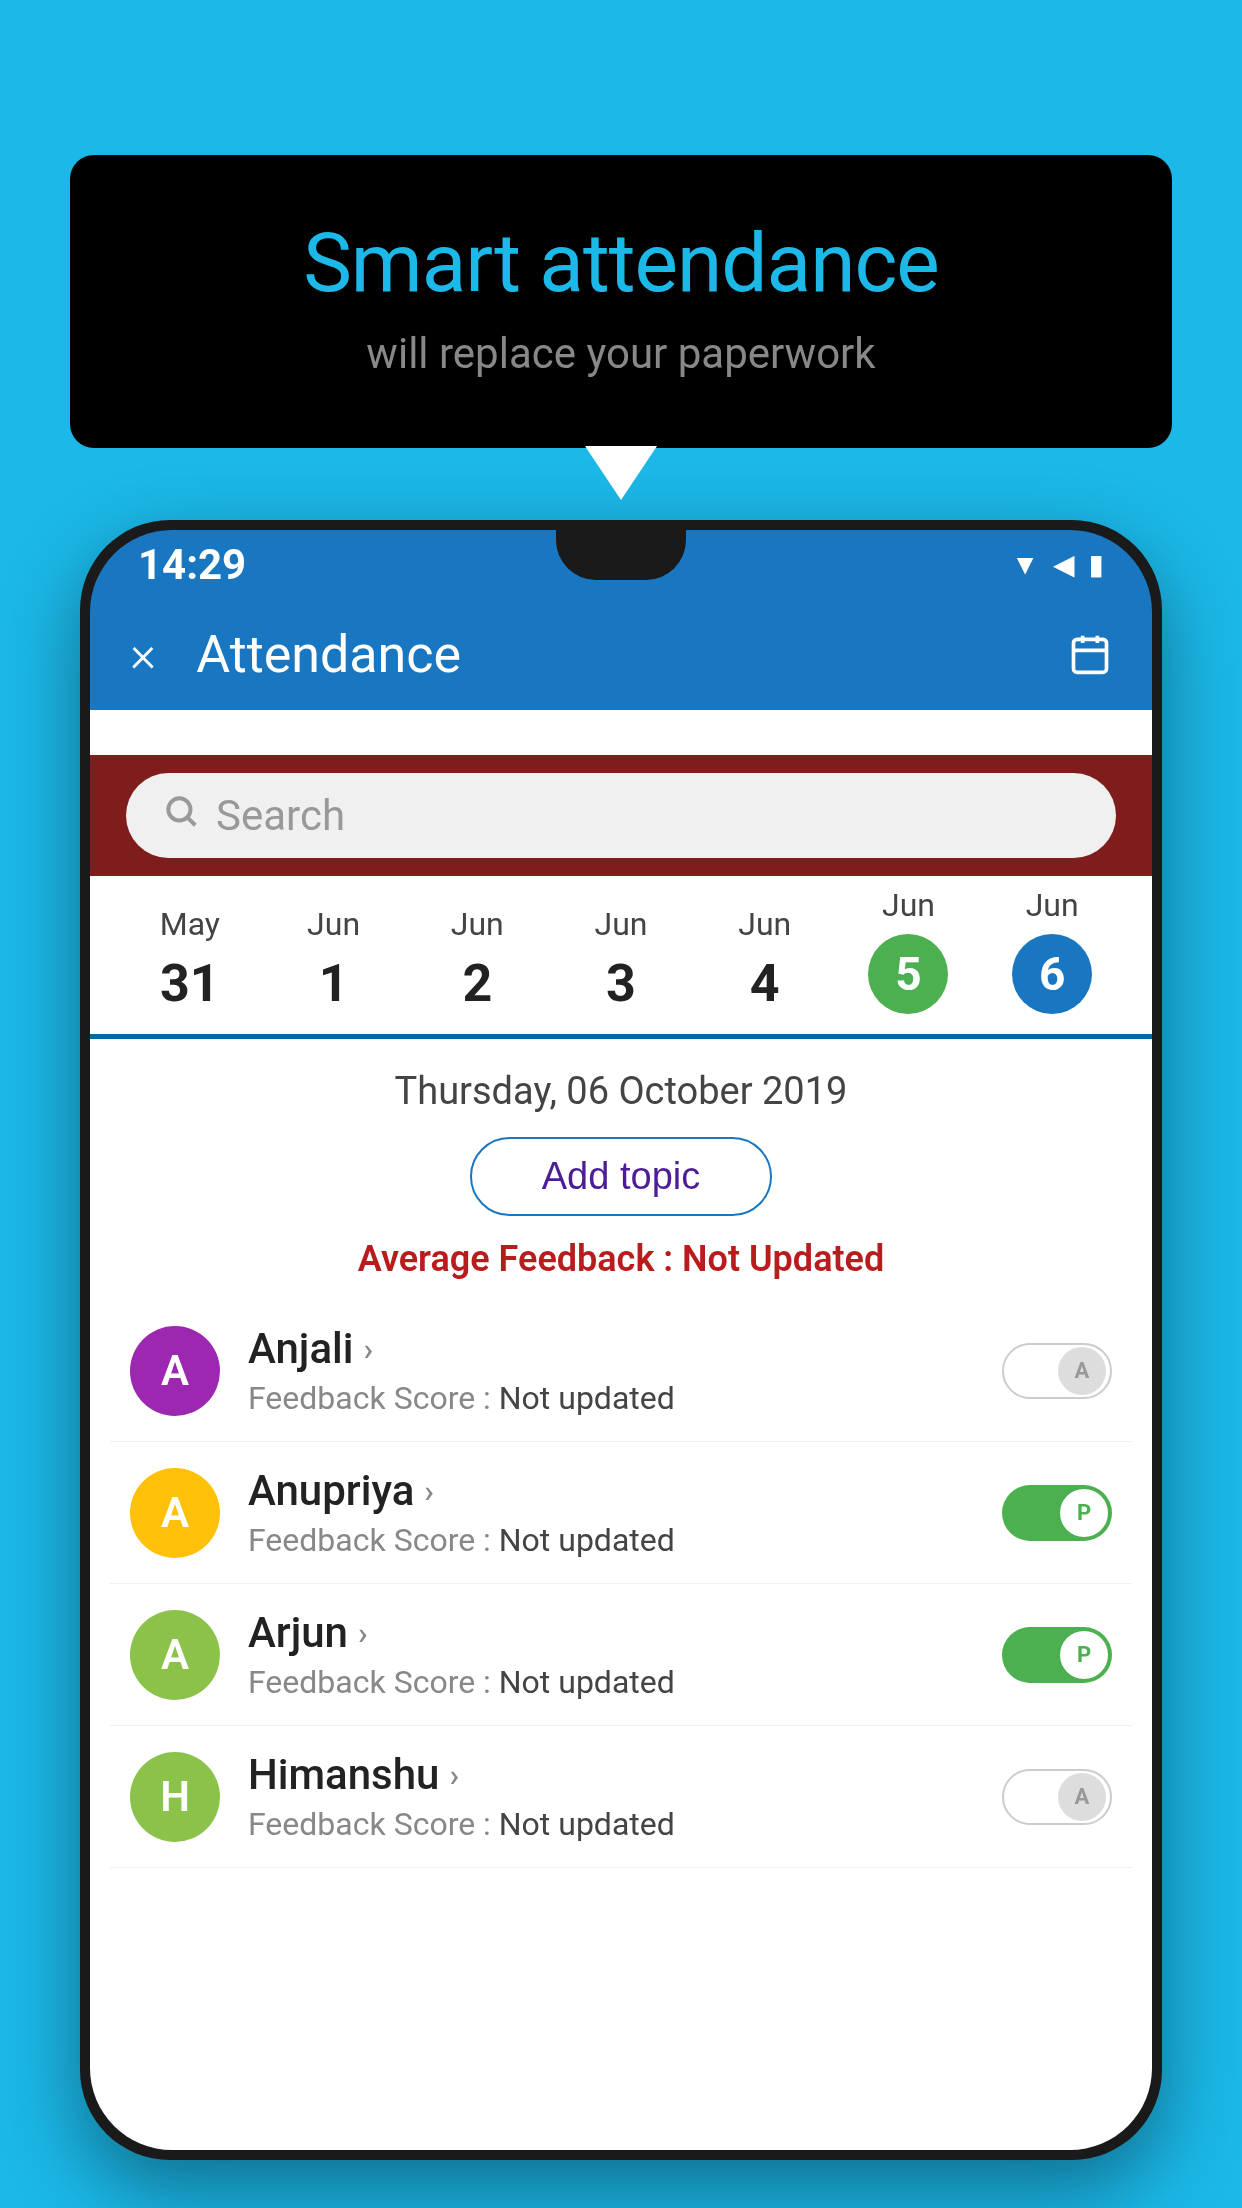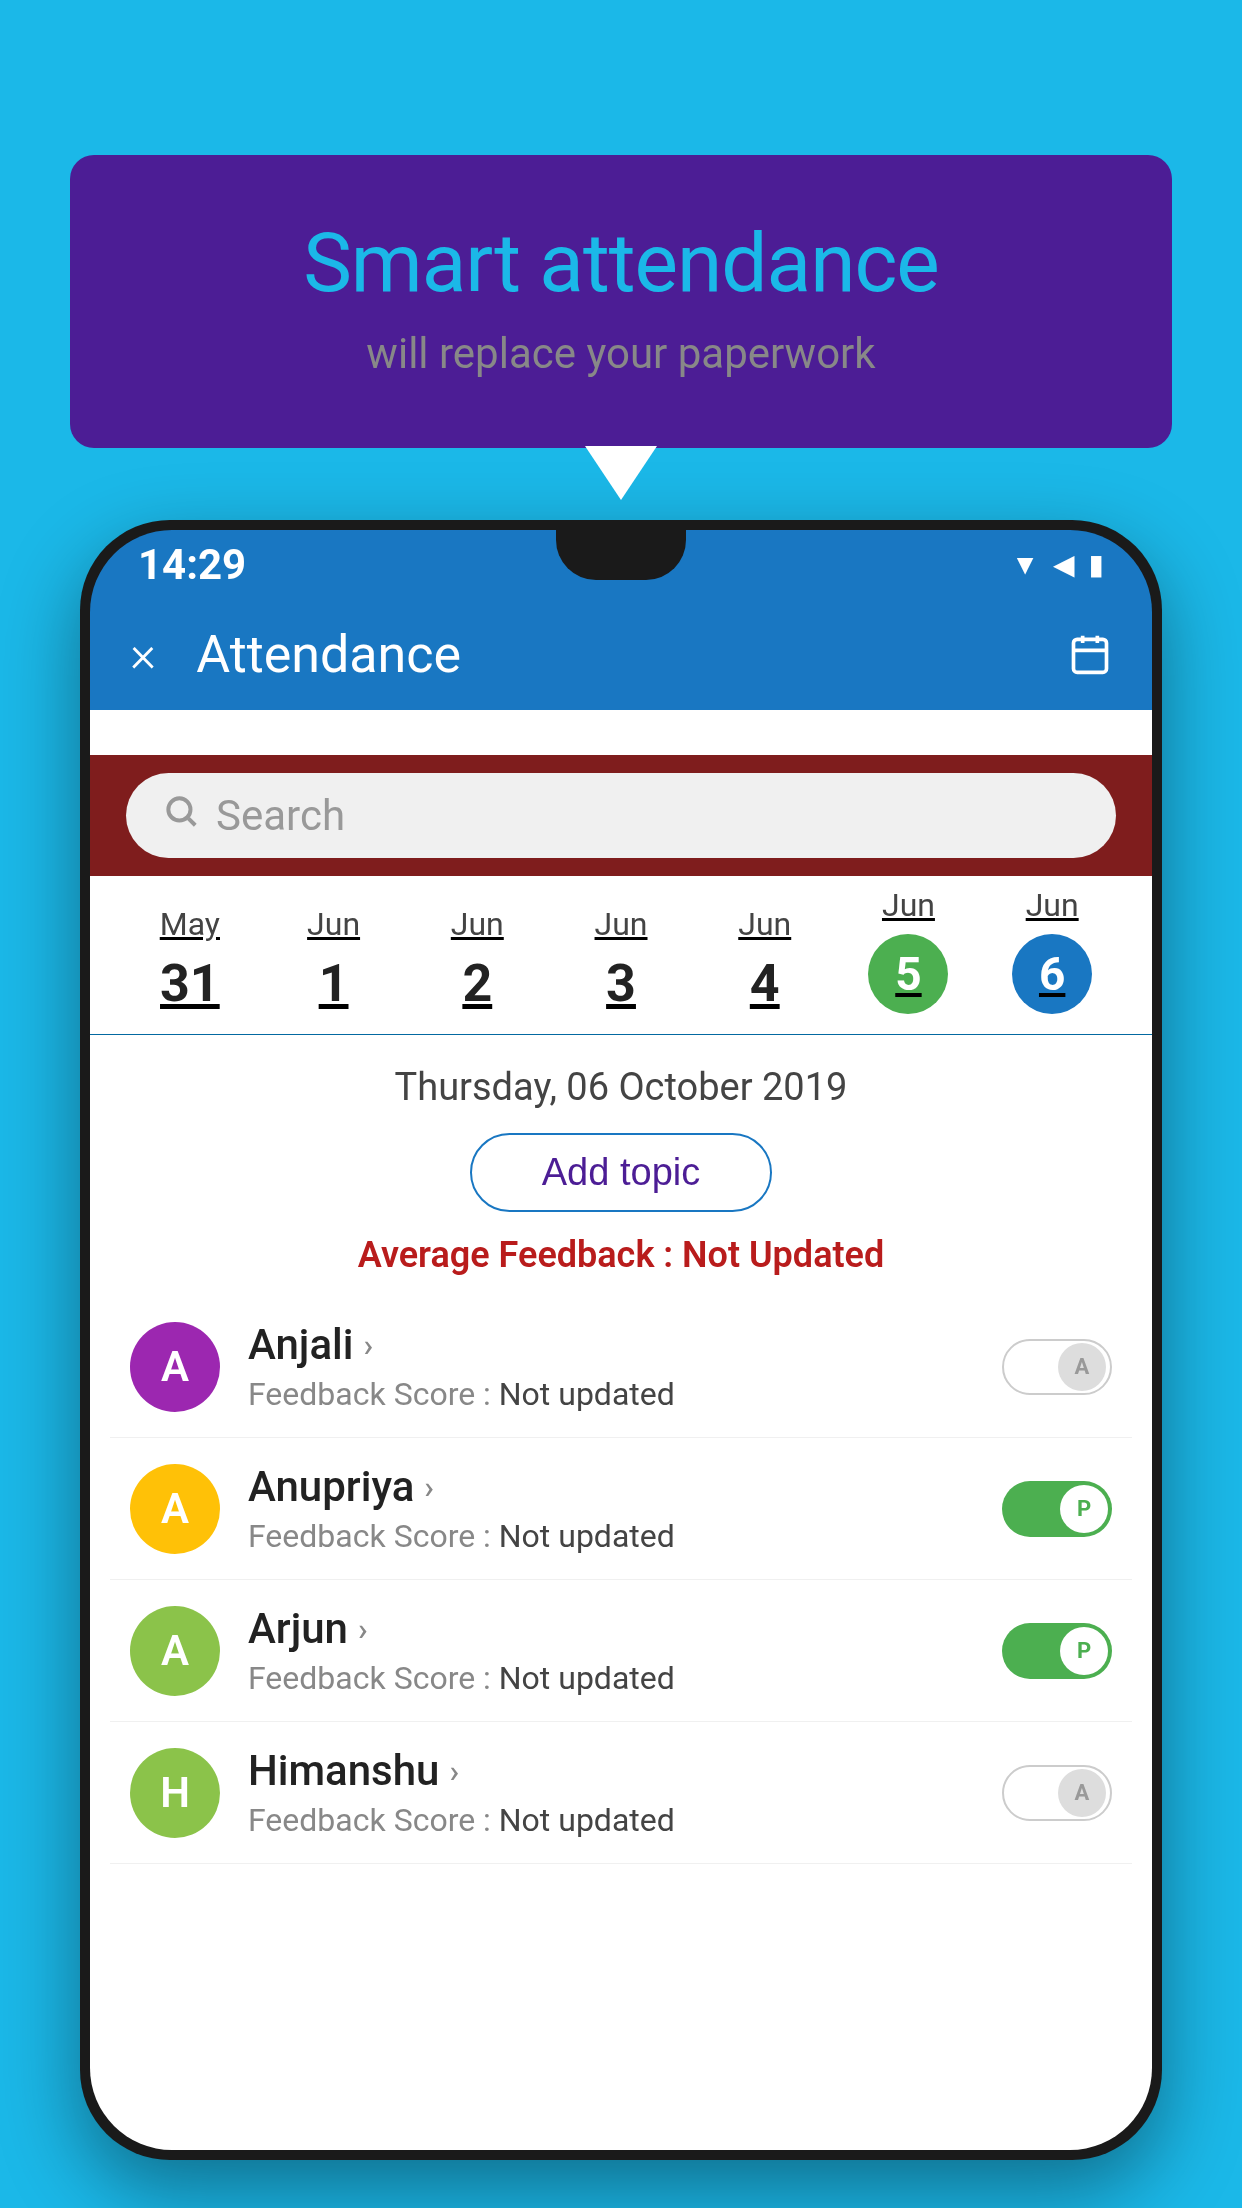--- a/index.html
+++ b/index.html
@@ -16,21 +16,21 @@
     
     .speech-bubble-container {
       position: absolute;
       top: 155px;
       left: 70px;
       right: 70px;
       z-index: 10;
     }
 
     .speech-bubble {
-      background: #4c1d95;
+      background: #000000;
       border-radius: 24px;
       padding: 60px 80px 70px;
       text-align: center;
       position: relative;
     }
 
     .speech-bubble::after {
       content: '';
       position: absolute;
       bottom: -52px;
@@ -188,22 +188,21 @@
       color: #999;
       font-size: 42px;
     }
 
     
     .date-strip {
       display: flex;
       align-items: flex-end;
       padding: 10px 30px 20px;
       gap: 4px;
-      border-bottom: 1px solid #0369a1;
-      text-decoration: underline;
+      border-bottom: 5px solid #0369a1;
     }
 
     .date-col {
       flex: 1;
       display: flex;
       flex-direction: column;
       align-items: center;
       gap: 10px;
     }
 

